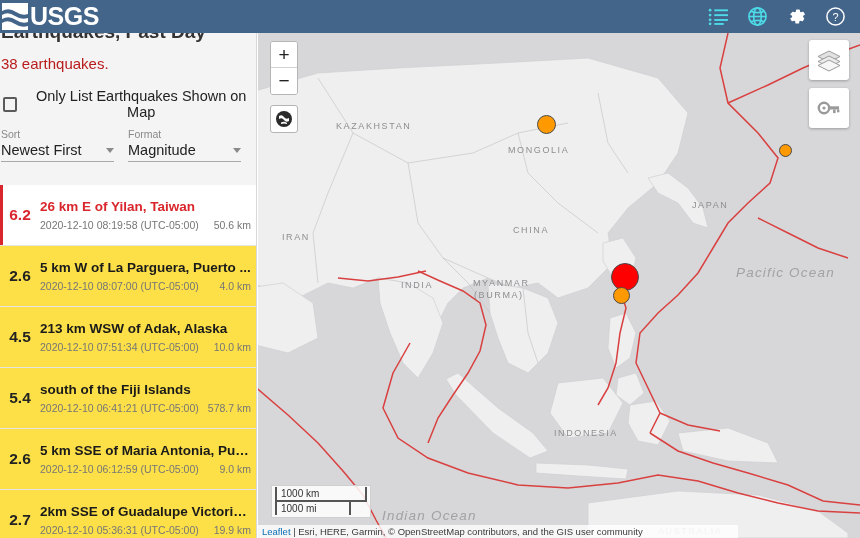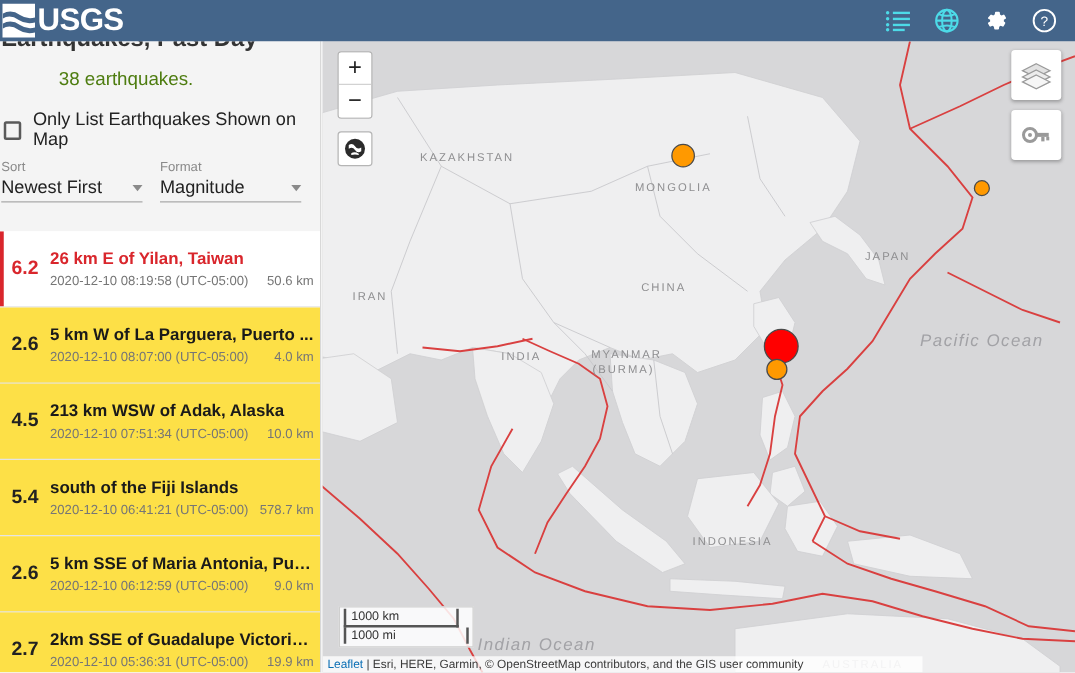--- a/index.html
+++ b/index.html
@@ -48,26 +48,27 @@
     border-right: 1px solid #d8d8d8;
     overflow: hidden;
   }
   .sidebar-title {
     position: absolute; top: -12px; left: 0;
     font-size: 19px; font-weight: bold; color: #333;
     padding-left: 1px; white-space: nowrap;
   }
   .quake-count {
     position: absolute; top: 22px; left: 1px;
-    font-size: 15px; color: #4d7c0f; padding-left: 46px;
+    font-size: 15px; color: #b91c1c;
   }
   .only-list-row {
     position: absolute; top: 55px; left: 3px;
     display: flex; align-items: center; gap: 9px;
     cursor: pointer;
+    text-align: center;
   }
   .cbox {
     width: 15px; height: 15px;
     border: 2px solid #5a5a5a; border-radius: 2px;
     background: #f4f4f4;
   }
   .only-list-label { font-size: 14.5px; color: #222; }
 
   .selects { position: absolute; top: 95px; left: 1px; display: flex; gap: 14px; }
   .sel { width: 113px; }
@@ -186,21 +187,21 @@
     border: 1px solid #cfcfcf;
     padding: 1px 3px 2px 3px;
     margin-top: 12px;
   }
   .scale-row {
     border-left: 2px solid #555; border-right: 2px solid #555;
     font-size: 10px; color: #333; padding: 0 4px;
     line-height: 13px;
   }
   .scale-row.km { border-bottom: 2px solid #555; width: 92px; }
-  .scale-row.mi { border-top: 0; width: 100px; }
+  .scale-row.mi { border-top: 0; width: 76px; }
 
   .attribution {
     position: absolute; left: 0; bottom: 0;
     width: 480px; height: 13px;
     background: rgba(255,255,255,0.78);
     font-size: 9.5px; color: #3a3a3a;
     line-height: 13px; padding-left: 4px;
     white-space: nowrap; overflow: hidden;
   }
   .attribution a { color: #0a6eb4; text-decoration: none; }

